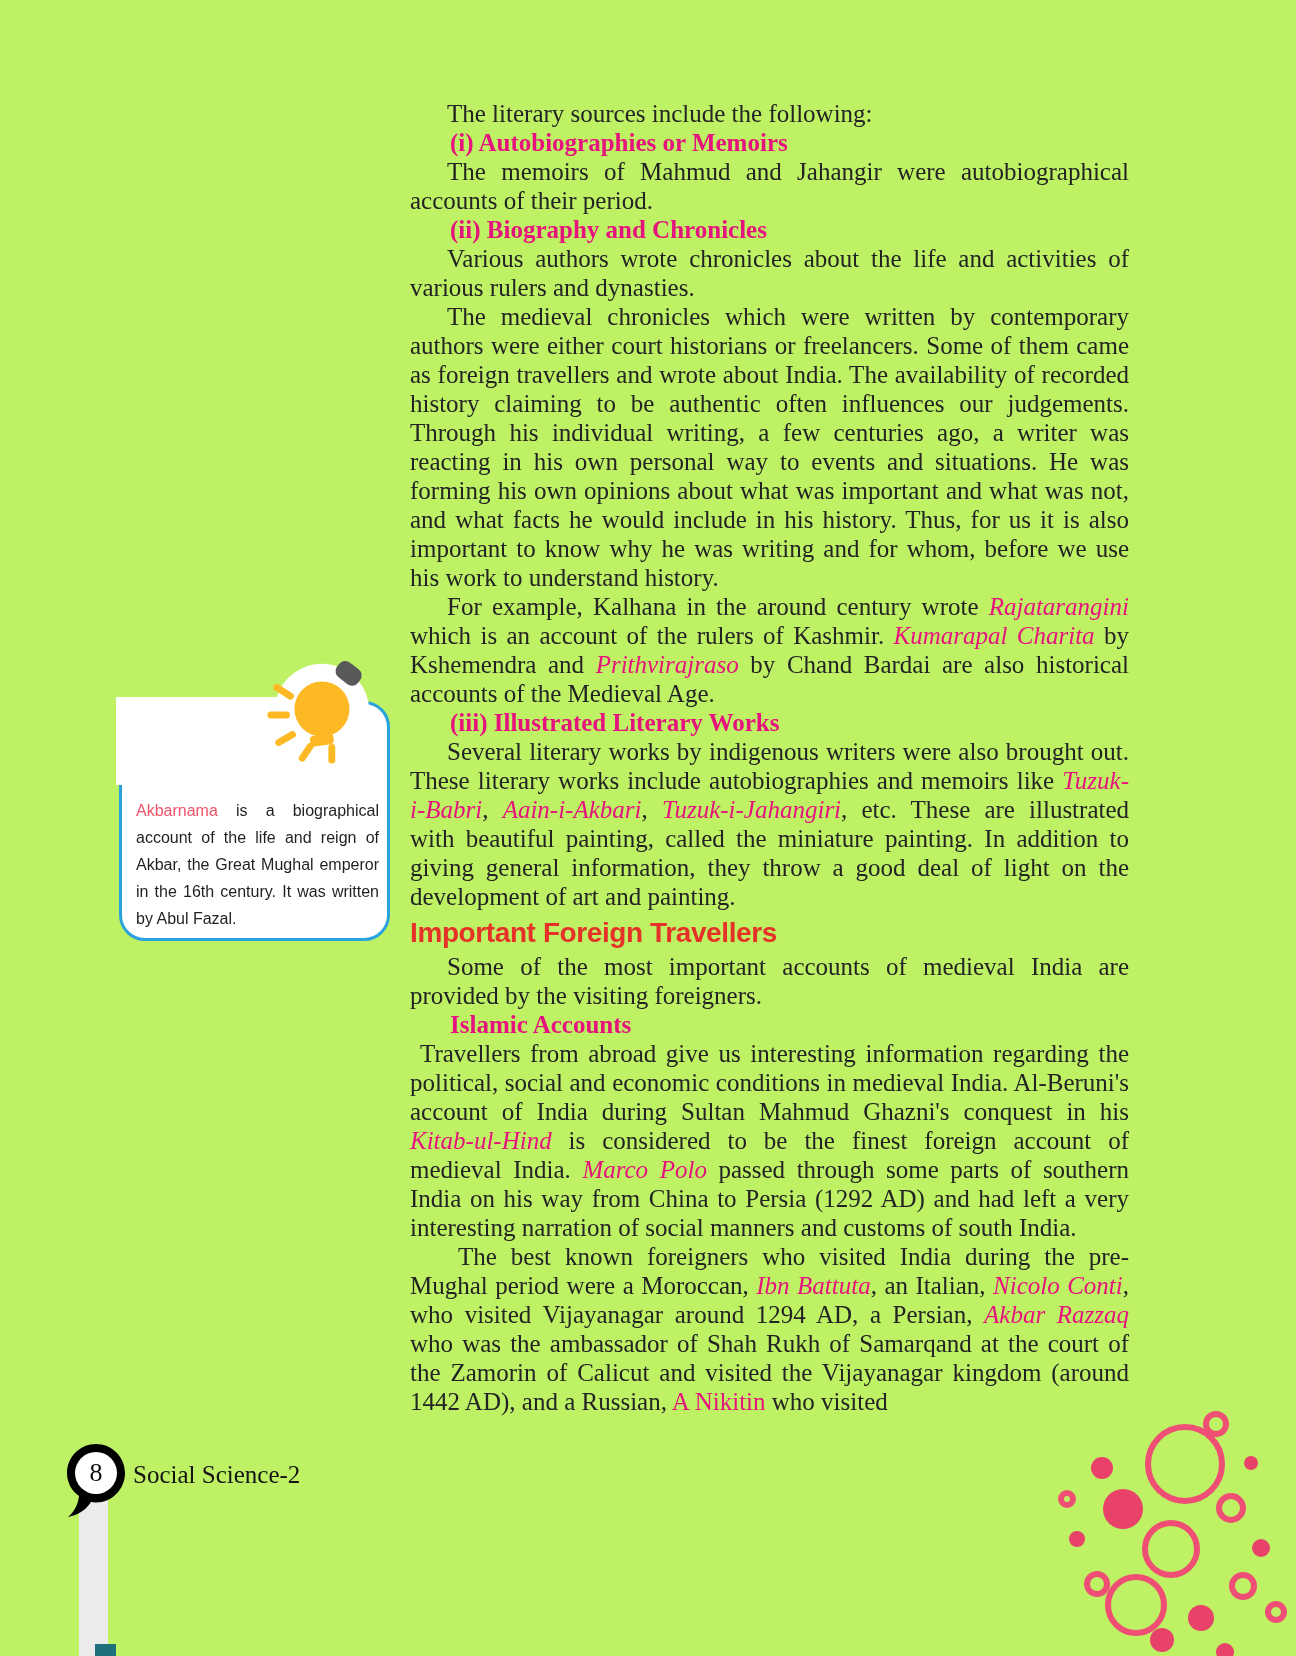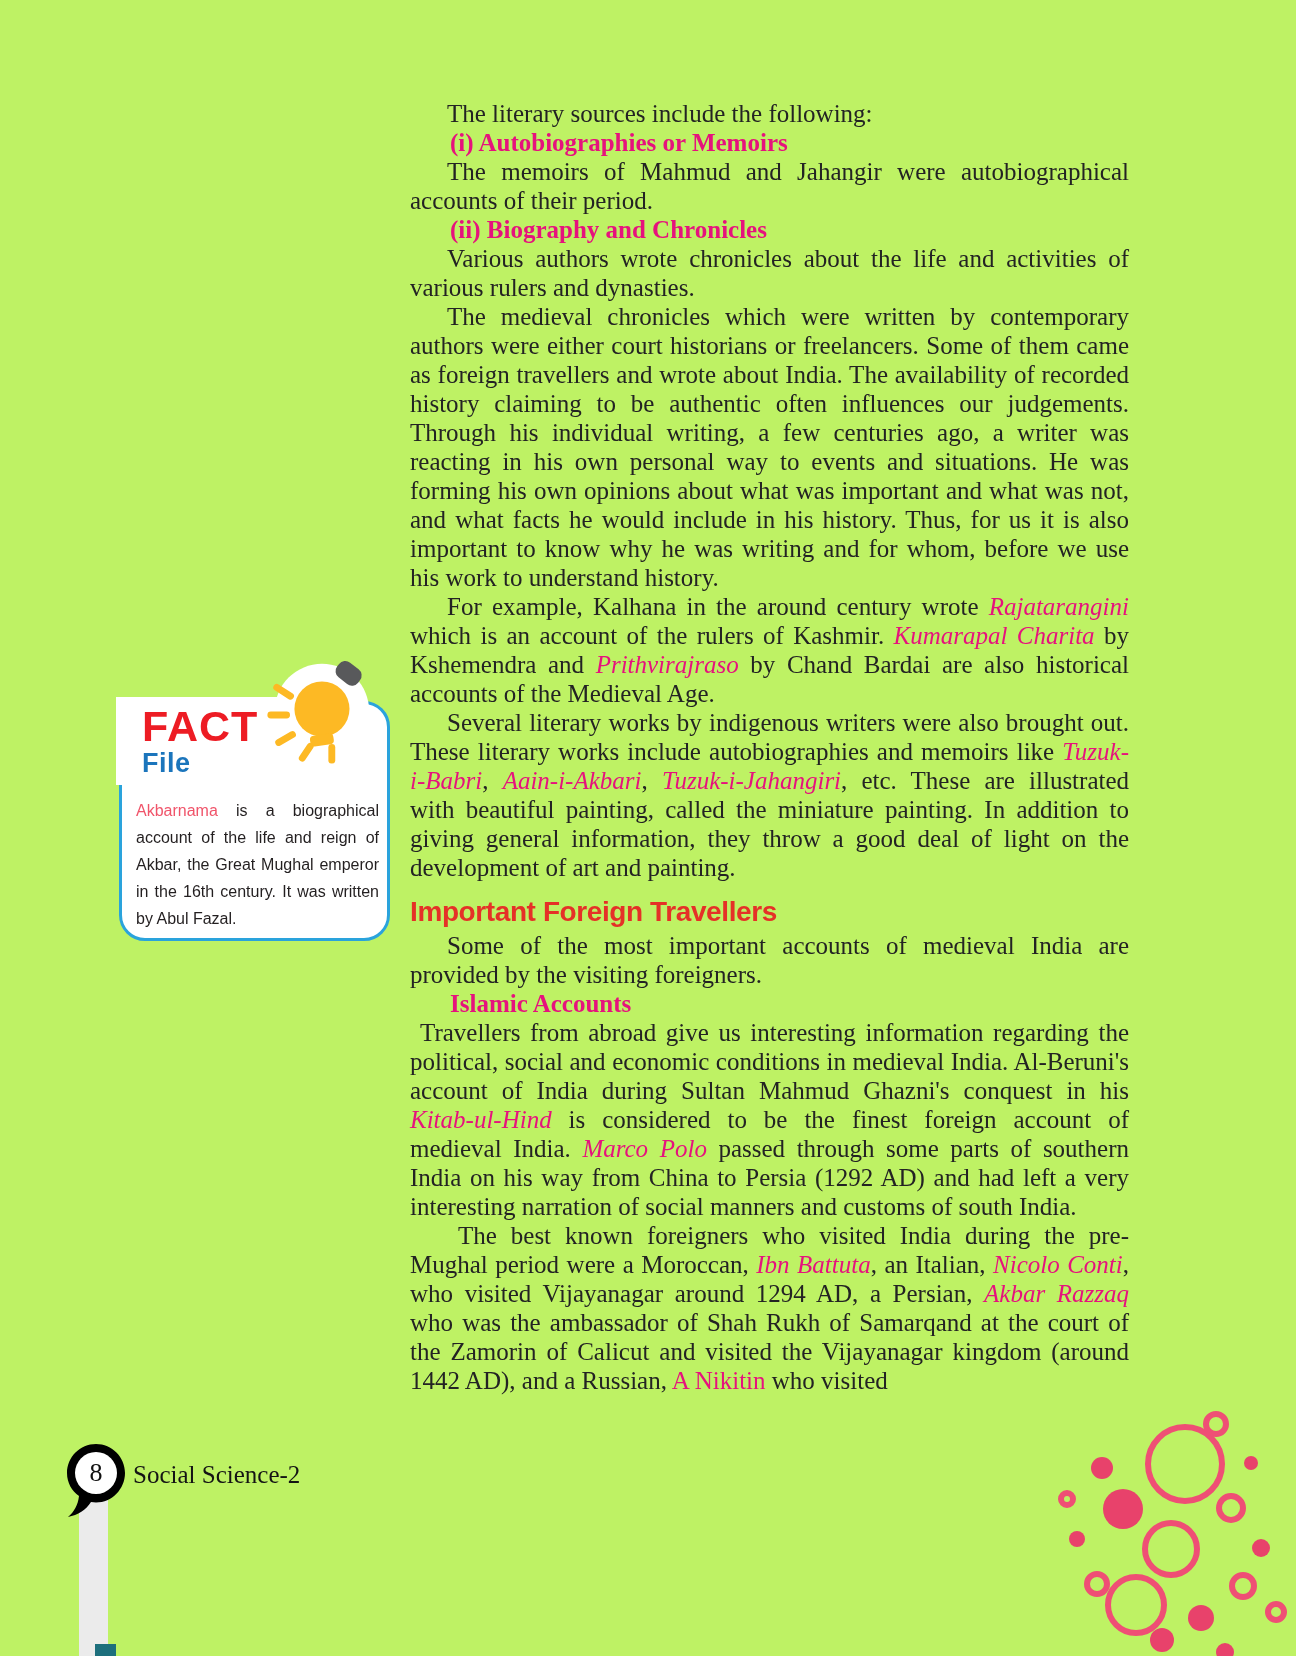--- a/index.html
+++ b/index.html
@@ -16,21 +16,21 @@
   .indent-sm { text-indent:10px; }
   .indent-lg { text-indent:48px; }
   .h-pink {
     font-size:25px; line-height:29px; font-weight:bold; color:#e6127d;
     font-family:"Liberation Serif", serif;
     margin-left:40px;
   }
   .h-red {
     font-family:"Liberation Sans", sans-serif; font-weight:bold;
     font-size:28px; line-height:33px; color:#e53127;
-    letter-spacing:-0.4px; margin:13px 0 3px 0;
+    letter-spacing:-0.4px; margin:5px 0 3px 0;
   }
   .term    { color:#e6127d; font-style:italic; }
   .term-up { color:#e6127d; }
 
   
   .fact-box {
     position:absolute; left:119px; top:701px; width:271px; height:240px;
     border:3.5px solid #2aa3dc; border-radius:26px; background:#ffffff;
   }
   .fact-notch { position:absolute; left:-6px; top:-7px; width:164px; height:88px; background:#ffffff; }
@@ -67,34 +67,31 @@
 <div class="page">
 
   <div class="main-col">
     <p class="body indent">The literary sources include the following:</p>
     <h3 class="h-pink">(i) Autobiographies or Memoirs</h3>
     <p class="body indent">The memoirs of Mahmud and Jahangir were autobiographical accounts of their period.</p>
     <h3 class="h-pink">(ii) Biography and Chronicles</h3>
     <p class="body indent">Various authors wrote chronicles about the life and activities of various rulers and dynasties.</p>
     <p class="body indent">The medieval chronicles which were written by contemporary authors were either court historians or freelancers. Some of them came as foreign travellers and wrote about India. The availability of recorded history claiming to be authentic often influences our judgements. Through his individual writing, a few centuries ago, a writer was reacting in his own personal way to events and situations. He was forming his own opinions about what was important and what was not, and what facts he would include in his history. Thus, for us it is also important to know why he was writing and for whom, before we use his work to understand history.</p>
     <p class="body indent"><span>For example, Kalhana in the around century wrote </span><span class="term">Rajatarangini</span><span> which is an account of the rulers of Kashmir. </span><span class="term">Kumarapal Charita</span><span> by Kshemendra and </span><span class="term">Prithvirajraso</span><span> by Chand Bardai are also historical accounts of the Medieval Age.</span></p>
+    <h3 class="h-pink">(iii) Illustrated Literary Works</h3>
     <p class="body indent"><span>Several literary works by indigenous writers were also brought out. These literary works include autobiographies and memoirs like </span><span class="term">Tuzuk-i-Babri</span><span>, </span><span class="term">Aain-i-Akbari</span><span>, </span><span class="term">Tuzuk-i-Jahangiri</span><span>, etc. These are illustrated with beautiful painting, called the miniature painting. In addition to giving general information, they throw a good deal of light on the development of art and painting.</span></p>
     <h2 class="h-red">Important Foreign Travellers</h2>
     <p class="body indent">Some of the most important accounts of medieval India are provided by the visiting foreigners.</p>
     <h3 class="h-pink">Islamic Accounts</h3>
     <p class="body indent-sm"><span>Travellers from abroad give us interesting information regarding the political, social and economic conditions in medieval India. Al-Beruni's account of India during Sultan Mahmud Ghazni's conquest in his </span><span class="term">Kitab-ul-Hind</span><span> is considered to be the finest foreign account of medieval India. </span><span class="term">Marco Polo</span><span> passed through some parts of southern India on his way from China to Persia (1292 AD) and had left a very interesting narration of social manners and customs of south India.</span></p>
     <p class="body indent-lg"><span>The best known foreigners who visited India during the pre-Mughal period were a Moroccan, </span><span class="term">Ibn Battuta</span><span>, an Italian, </span><span class="term">Nicolo Conti</span><span>, who visited Vijayanagar around 1294 AD, a Persian, </span><span class="term">Akbar Razzaq</span><span> who was the ambassador of Shah Rukh of Samarqand at the court of the Zamorin of Calicut and visited the Vijayanagar kingdom (around 1442 AD), and a Russian, </span><span class="term-up">A Nikitin</span><span> who visited</span></p>
   </div>
 
   <aside class="fact-box">
     <span class="fact-notch"></span>
-    <div class="fact-title">
-      <span class="fact-word">FACT</span>
-      <span class="file-word">File</span>
-    </div>
     <span class="bulb">
       <svg viewBox="0 0 120 120" width="118" height="118">
         <circle cx="62" cy="60" r="48" fill="#ffffff"></circle>
         <g stroke="#fdb924" stroke-width="7" stroke-linecap="round">
           <line x1="16" y1="36" x2="30" y2="45"></line>
           <line x1="10" y1="64" x2="26" y2="64"></line>
           <line x1="18" y1="92" x2="32" y2="84"></line>
           <line x1="42" y1="108" x2="50" y2="96"></line>
           <line x1="72" y1="110" x2="72" y2="97"></line>
         </g>

